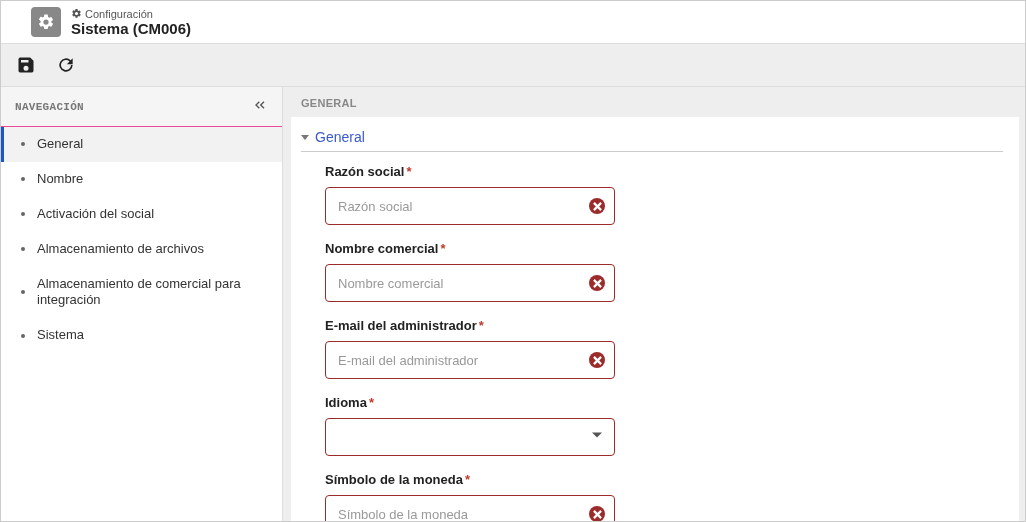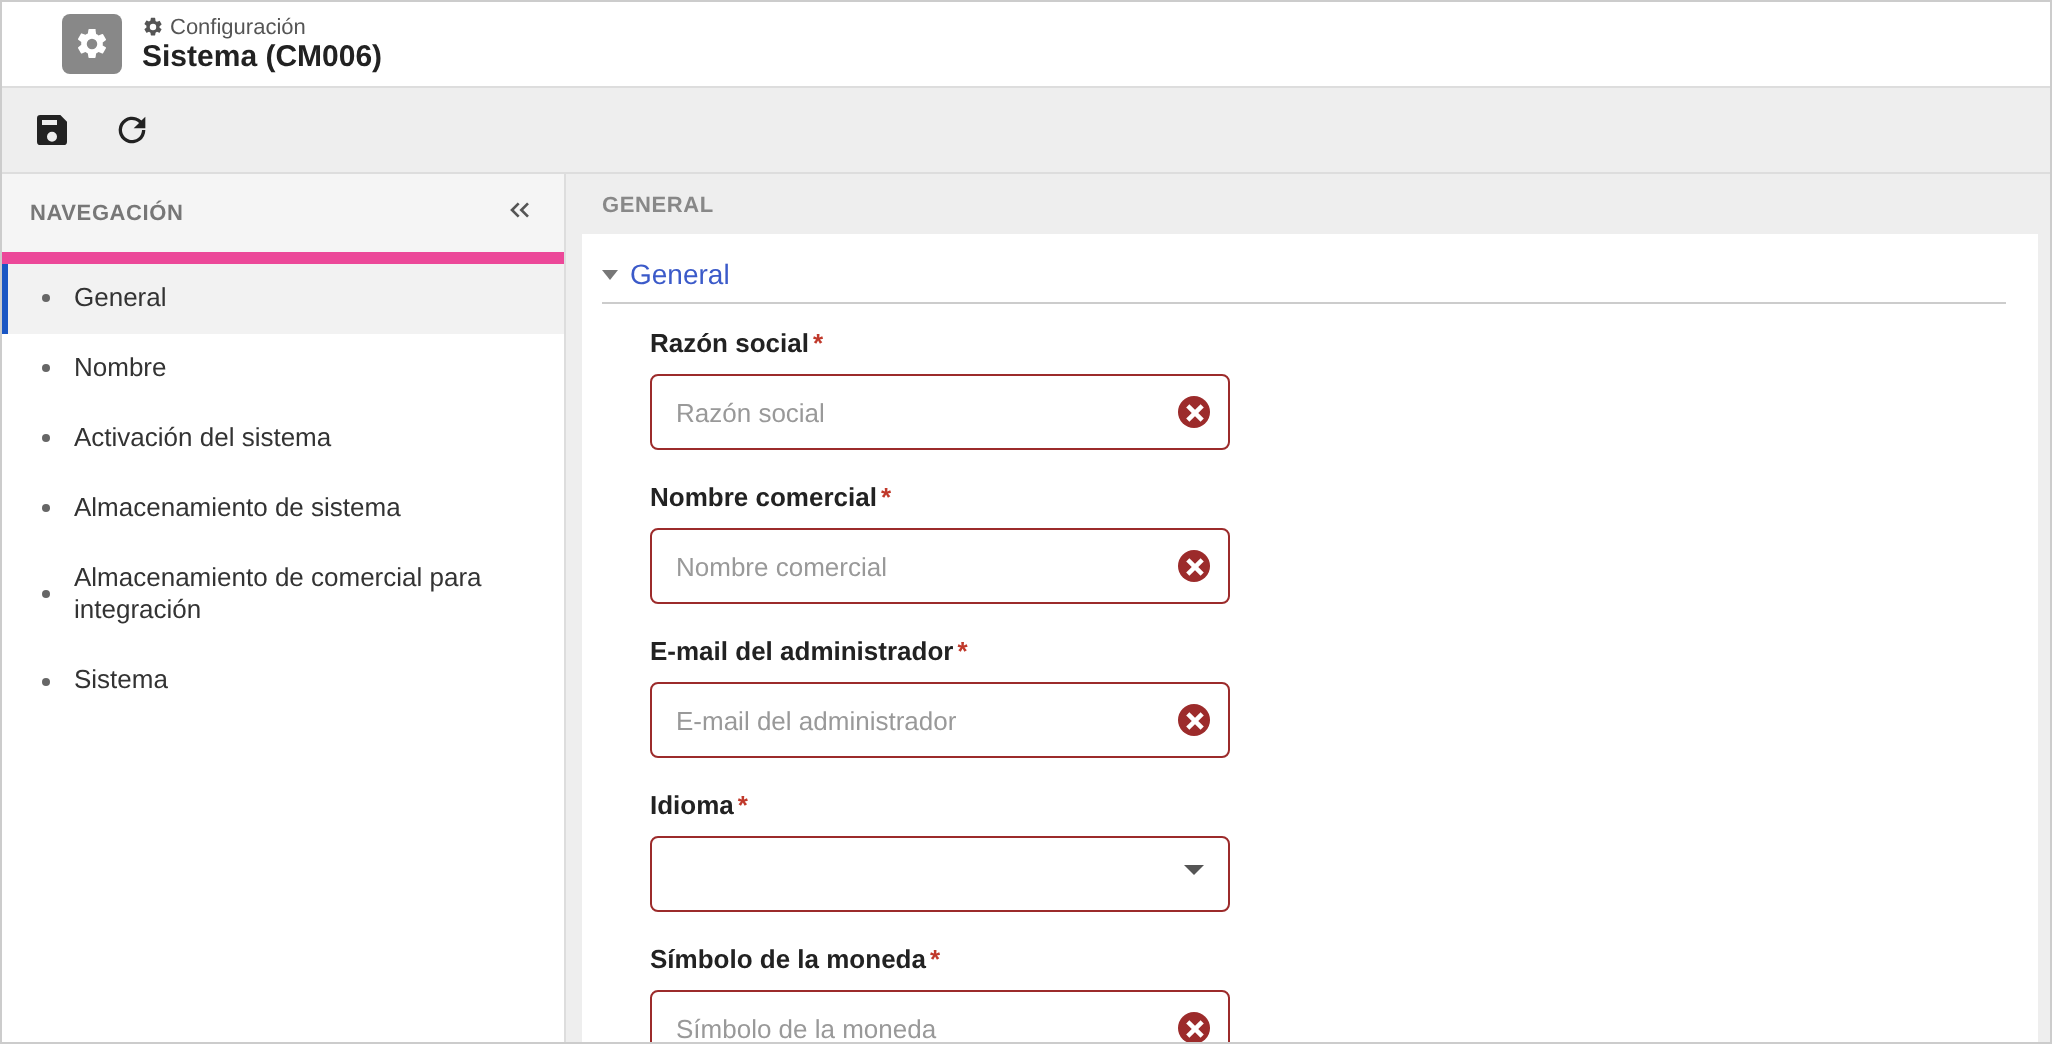--- a/index.html
+++ b/index.html
@@ -64,22 +64,23 @@
   }
   .sidebar-header {
     display: flex;
     justify-content: space-between;
     align-items: center;
     padding: 10px 14px;
     font-size: 11px;
     font-weight: bold;
     color: #777;
     letter-spacing: .3px;
-    border-bottom: 6px solid #ec4899;
+    border-bottom: 1px solid #ec4899;
     background: #f5f5f5;
+    font-family: Liberation Mono, monospace;
   }
   .collapse-icon svg { width: 16px; height: 16px; stroke: #555; stroke-width: 2; fill: none; }
   .nav-list { list-style: none; }
   .nav-item {
     display: flex;
     align-items: center;
     padding: 9px 14px 9px 20px;
     font-size: 13px;
     color: #333;
     cursor: pointer;
@@ -245,25 +246,25 @@
       <li class="nav-item active">
         <span class="nav-bullet"></span>
         <span>General</span>
       </li>
       <li class="nav-item">
         <span class="nav-bullet"></span>
         <span>Nombre</span>
       </li>
       <li class="nav-item">
         <span class="nav-bullet"></span>
-        <span>Activación del sistema</span>
-      </li>
-      <li class="nav-item">
-        <span class="nav-bullet"></span>
-        <span>Almacenamiento de sistema</span>
+        <span>Activación del social</span>
+      </li>
+      <li class="nav-item">
+        <span class="nav-bullet"></span>
+        <span>Almacenamiento de archivos</span>
       </li>
       <li class="nav-item">
         <span class="nav-bullet"></span>
         <span>Almacenamiento de comercial para integración</span>
       </li>
       <li class="nav-item">
         <span class="nav-bullet"></span>
         <span>Sistema</span>
       </li>
     </ul>

